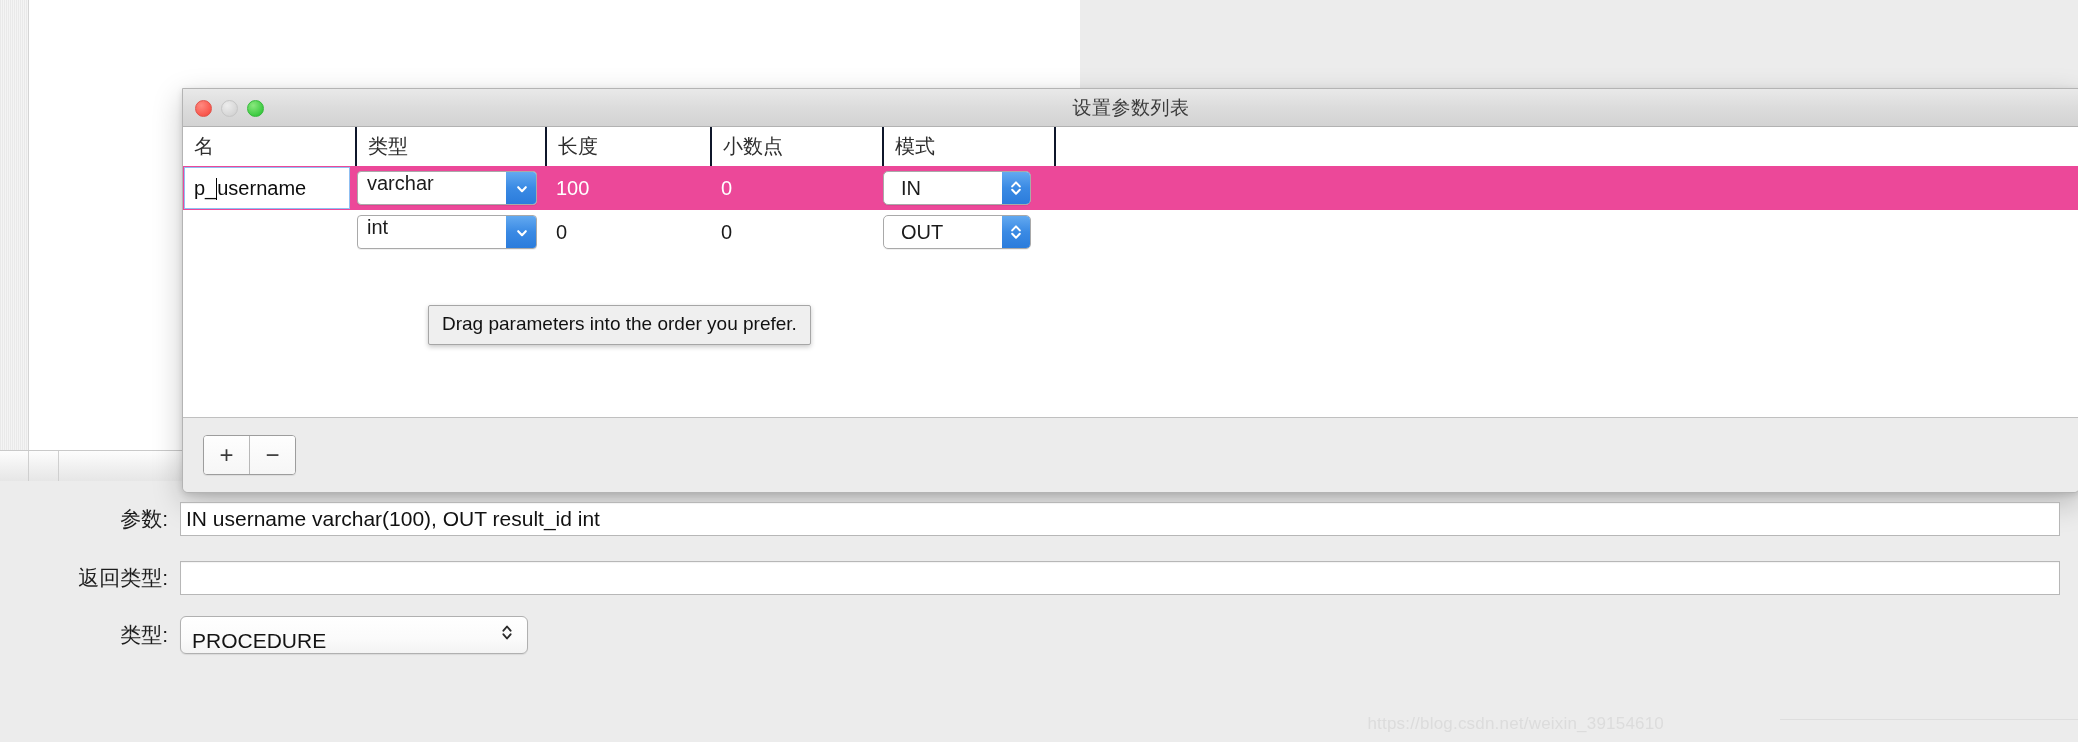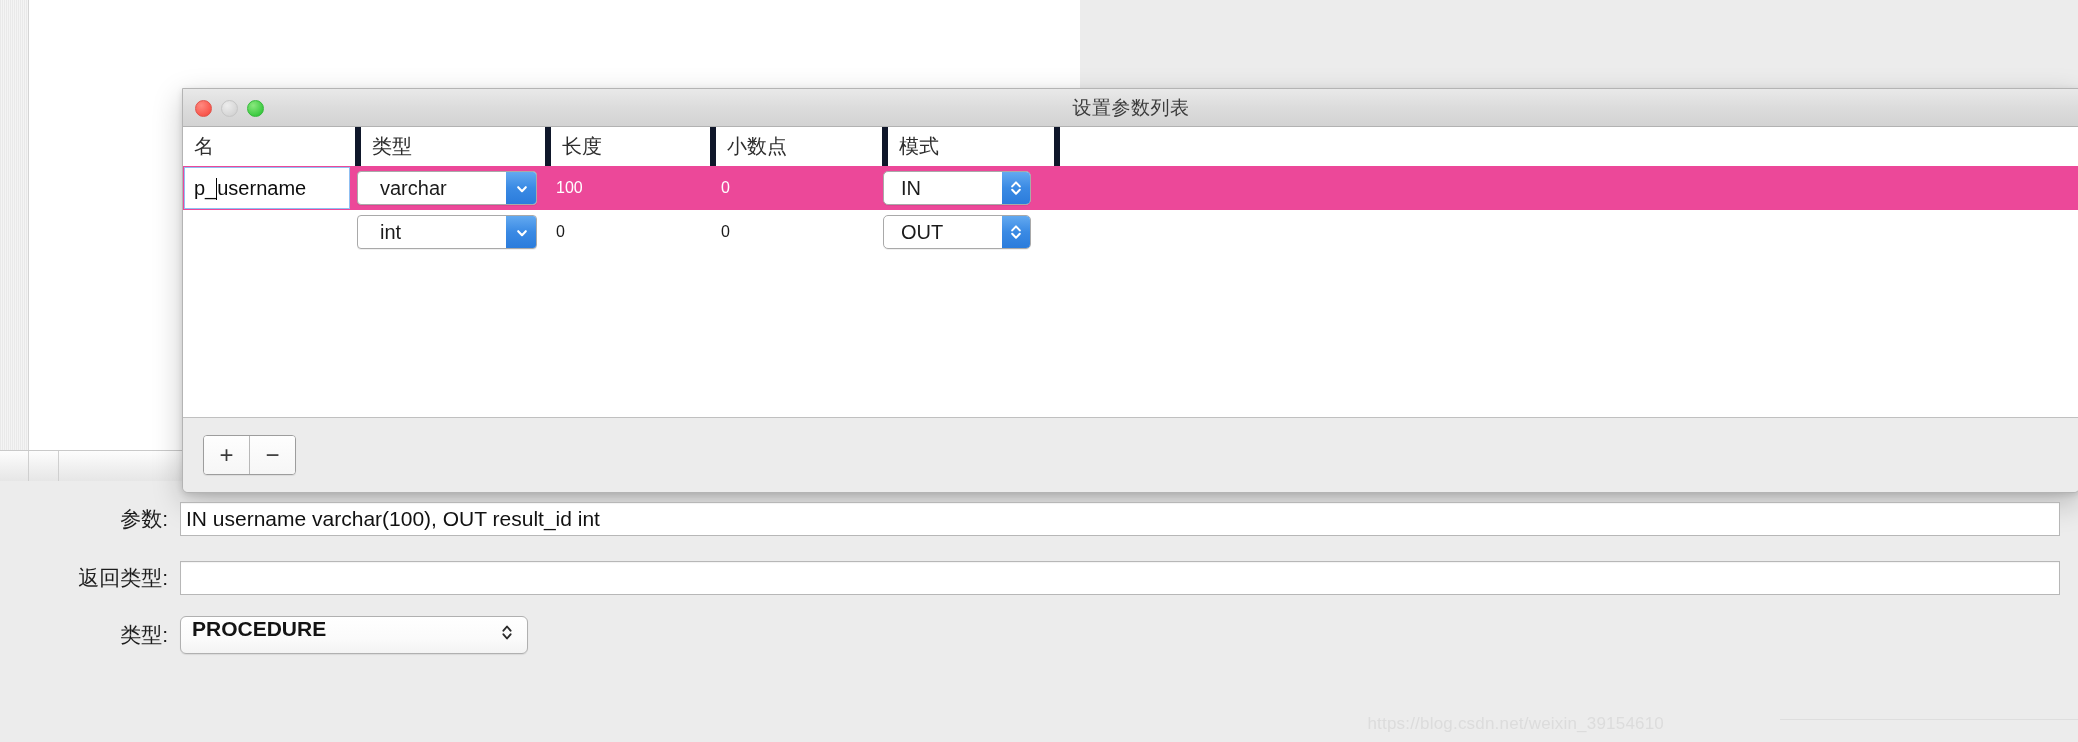--- a/index.html
+++ b/index.html
@@ -91,32 +91,32 @@
     position: relative;
     height: 39px;
     background: #ffffff;
     border-bottom: 1px solid #d0d0d0;
   }
   .th {
     position: absolute; top: 0; height: 39px; line-height: 39px;
     font-size: 20px; color: #2e2e2e;
     padding-left: 11px;
     box-sizing: border-box;
-    border-left: 6px solid #0f172a;
+    border-left: 2px solid #0f172a;
     white-space: nowrap;
   }
   .th.first { border-left: none; }
 
   .row {
     position: absolute; left: 0; width: 100%; height: 44px;
   }
   .row.sel { background: #ec4899; }
   .cell {
     position: absolute; top: 0; height: 44px; line-height: 44px;
-    font-size: 16px; color: #1b1b1b;
+    font-size: 20px; color: #1b1b1b;
     padding-left: 11px; box-sizing: border-box;
     white-space: nowrap; overflow: hidden;
   }
   .row.sel .cell { color: #ffffff; }
 
   
   .name-edit {
     position: absolute; left: 1px; top: 1px;
     width: 166px; height: 42px;
     background: #ffffff; border: 1px solid #8fbff2;
@@ -132,23 +132,22 @@
   }
 
   
   .combo {
     position: absolute;
     height: 34px;
     background: #ffffff;
     border: 1px solid #a9a9a9;
     border-radius: 4px;
     box-sizing: border-box;
-    display: flex; align-items: center;
+    display: flex; align-items: flex-start;
     box-shadow: 0 1px 0 rgba(0,0,0,.06);
-    padding-left: 13px;
   }
   .combo .val {
     flex: 1; padding-left: 9px;
     font-size: 20px; color: #1b1b1b;
     white-space: nowrap; overflow: hidden;
   }
   .combo .btn {
     width: 30px; height: 100%;
     background: linear-gradient(to bottom,#63a9f0 0%,#3a8ae4 50%,#2b7cdc 100%);
     border-top-right-radius: 3px; border-bottom-right-radius: 3px;
@@ -235,26 +234,25 @@
     padding-left: 5px;
     font-size: 21px; color: #111;
     box-shadow: inset 0 1px 1px rgba(0,0,0,.05);
     white-space: nowrap; overflow: hidden;
   }
   .form-select {
     height: 38px; width: 348px;
     background: linear-gradient(to bottom,#ffffff 0%,#fbfbfb 60%,#f3f3f3 100%);
     border: 1px solid #b0b0b0; border-radius: 6px;
     box-sizing: border-box;
-    display: flex; align-items: flex-start;
+    display: flex; align-items: flex-end;
     padding-left: 11px;
     font-size: 21px; color: #141414;
     box-shadow: 0 1px 1px rgba(0,0,0,.08);
     position: relative;
-    font-weight: bold;
   }
   .form-select .stepicon {
     position: absolute; right: 13px; top: 50%; transform: translateY(-50%);
   }
 
   
   .watermark {
     position: absolute; right: 14px; bottom: 8px;
     font-size: 17px; color: #dcdcdc;
     white-space: nowrap;
@@ -353,20 +351,21 @@
           <span class="val">OUT</span>
           <span class="btn">
             <svg viewBox="0 0 14 20" width="14" height="20" aria-hidden="true">
               <path d="M3.2 8.4 L7 4.4 L10.8 8.4" fill="none" stroke="#ffffff" stroke-width="2" stroke-linecap="round" stroke-linejoin="round"></path>
               <path d="M3.2 11.8 L7 15.8 L10.8 11.8" fill="none" stroke="#ffffff" stroke-width="2" stroke-linecap="round" stroke-linejoin="round"></path>
             </svg>
           </span>
         </div>
       </div>
 
+      <div class="tooltip">Drag parameters into the order you prefer.</div>
 
     </div>
 
     <div class="sheet-bottom">
       <div class="segbtns">
         <div class="segbtn">+</div>
         <div class="segbtn">−</div>
       </div>
     </div>
 

